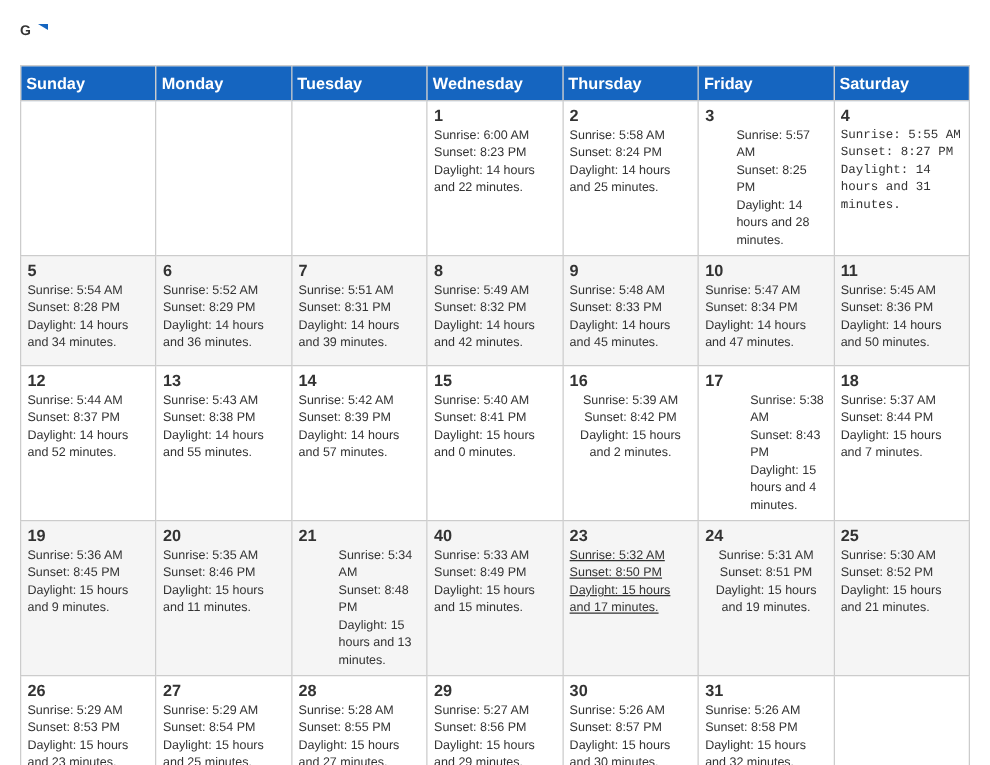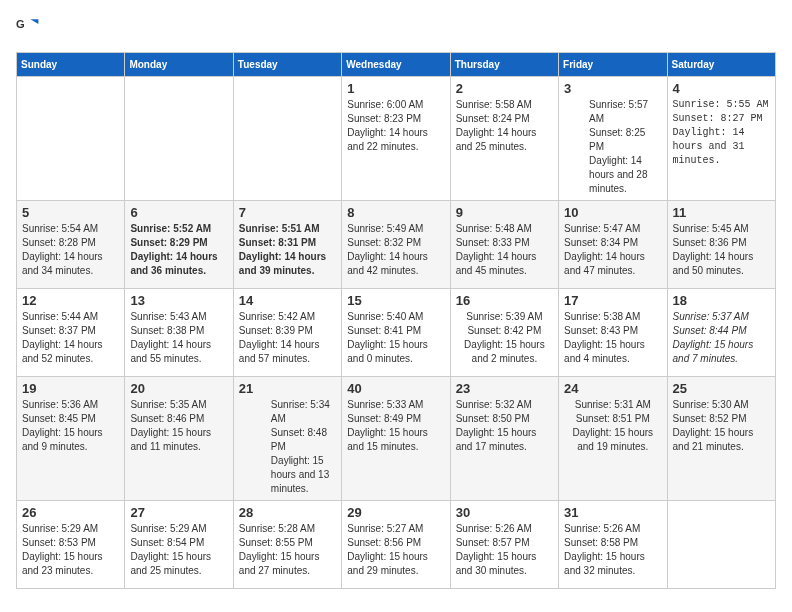--- a/index.html
+++ b/index.html
@@ -48,21 +48,21 @@
       color: #555;
     }
     table {
       width: 100%;
       border-collapse: collapse;
       table-layout: fixed;
     }
     thead tr th {
       background-color: #1565c0;
       color: #fff;
-      font-size: 10px;
+      font-size: 13px;
       font-weight: bold;
       padding: 6px 4px;
       text-align: left;
       border: 1px solid #ccc;
     }
     tbody tr td {
       border: 1px solid #ccc;
       vertical-align: top;
       padding: 4px 5px;
       height: 88px;
@@ -151,27 +151,27 @@
       </tr>
       <tr>
         <td>
           <div class="day-number">5</div>
           <div class="day-info" style="white-space: pre-line;">Sunrise: 5:54 AM
 Sunset: 8:28 PM
 Daylight: 14 hours and 34 minutes.</div>
         </td>
         <td>
           <div class="day-number">6</div>
-          <div class="day-info" style="white-space: pre-line; font-weight: bold;">Sunrise: 5:52 AM
+          <div class="day-info" style="white-space: pre-line;">Sunrise: 5:52 AM
 Sunset: 8:29 PM
 Daylight: 14 hours and 36 minutes.</div>
         </td>
         <td>
           <div class="day-number">7</div>
-          <div class="day-info" style="white-space: pre-line; font-weight: bold;">Sunrise: 5:51 AM
+          <div class="day-info" style="white-space: pre-line;">Sunrise: 5:51 AM
 Sunset: 8:31 PM
 Daylight: 14 hours and 39 minutes.</div>
         </td>
         <td>
           <div class="day-number">8</div>
           <div class="day-info" style="white-space: pre-line;">Sunrise: 5:49 AM
 Sunset: 8:32 PM
 Daylight: 14 hours and 42 minutes.</div>
         </td>
         <td>
@@ -219,27 +219,27 @@
 Daylight: 15 hours and 0 minutes.</div>
         </td>
         <td>
           <div class="day-number">16</div>
           <div class="day-info" style="white-space: pre-line; text-align: center;">Sunrise: 5:39 AM
 Sunset: 8:42 PM
 Daylight: 15 hours and 2 minutes.</div>
         </td>
         <td>
           <div class="day-number">17</div>
-          <div class="day-info" style="white-space: pre-line;">Sunrise: 5:38 AM
+          <div class="day-info" style="white-space: pre-line; margin-left: 36px;">Sunrise: 5:38 AM
 Sunset: 8:43 PM
 Daylight: 15 hours and 4 minutes.</div>
         </td>
         <td>
           <div class="day-number">18</div>
-          <div class="day-info" style="white-space: pre-line; font-style: italic;">Sunrise: 5:37 AM
+          <div class="day-info" style="white-space: pre-line;">Sunrise: 5:37 AM
 Sunset: 8:44 PM
 Daylight: 15 hours and 7 minutes.</div>
         </td>
       </tr>
       <tr>
         <td>
           <div class="day-number">19</div>
           <div class="day-info" style="white-space: pre-line;">Sunrise: 5:36 AM
 Sunset: 8:45 PM
 Daylight: 15 hours and 9 minutes.</div>
@@ -257,21 +257,21 @@
 Daylight: 15 hours and 13 minutes.</div>
         </td>
         <td>
           <div class="day-number">40</div>
           <div class="day-info" style="white-space: pre-line;">Sunrise: 5:33 AM
 Sunset: 8:49 PM
 Daylight: 15 hours and 15 minutes.</div>
         </td>
         <td>
           <div class="day-number">23</div>
-          <div class="day-info" style="white-space: pre-line;">Sunrise: 5:32 AM
+          <div class="day-info" style="white-space: pre-line; text-decoration: underline;">Sunrise: 5:32 AM
 Sunset: 8:50 PM
 Daylight: 15 hours and 17 minutes.</div>
         </td>
         <td>
           <div class="day-number">24</div>
           <div class="day-info" style="white-space: pre-line; text-align: center;">Sunrise: 5:31 AM
 Sunset: 8:51 PM
 Daylight: 15 hours and 19 minutes.</div>
         </td>
         <td>

